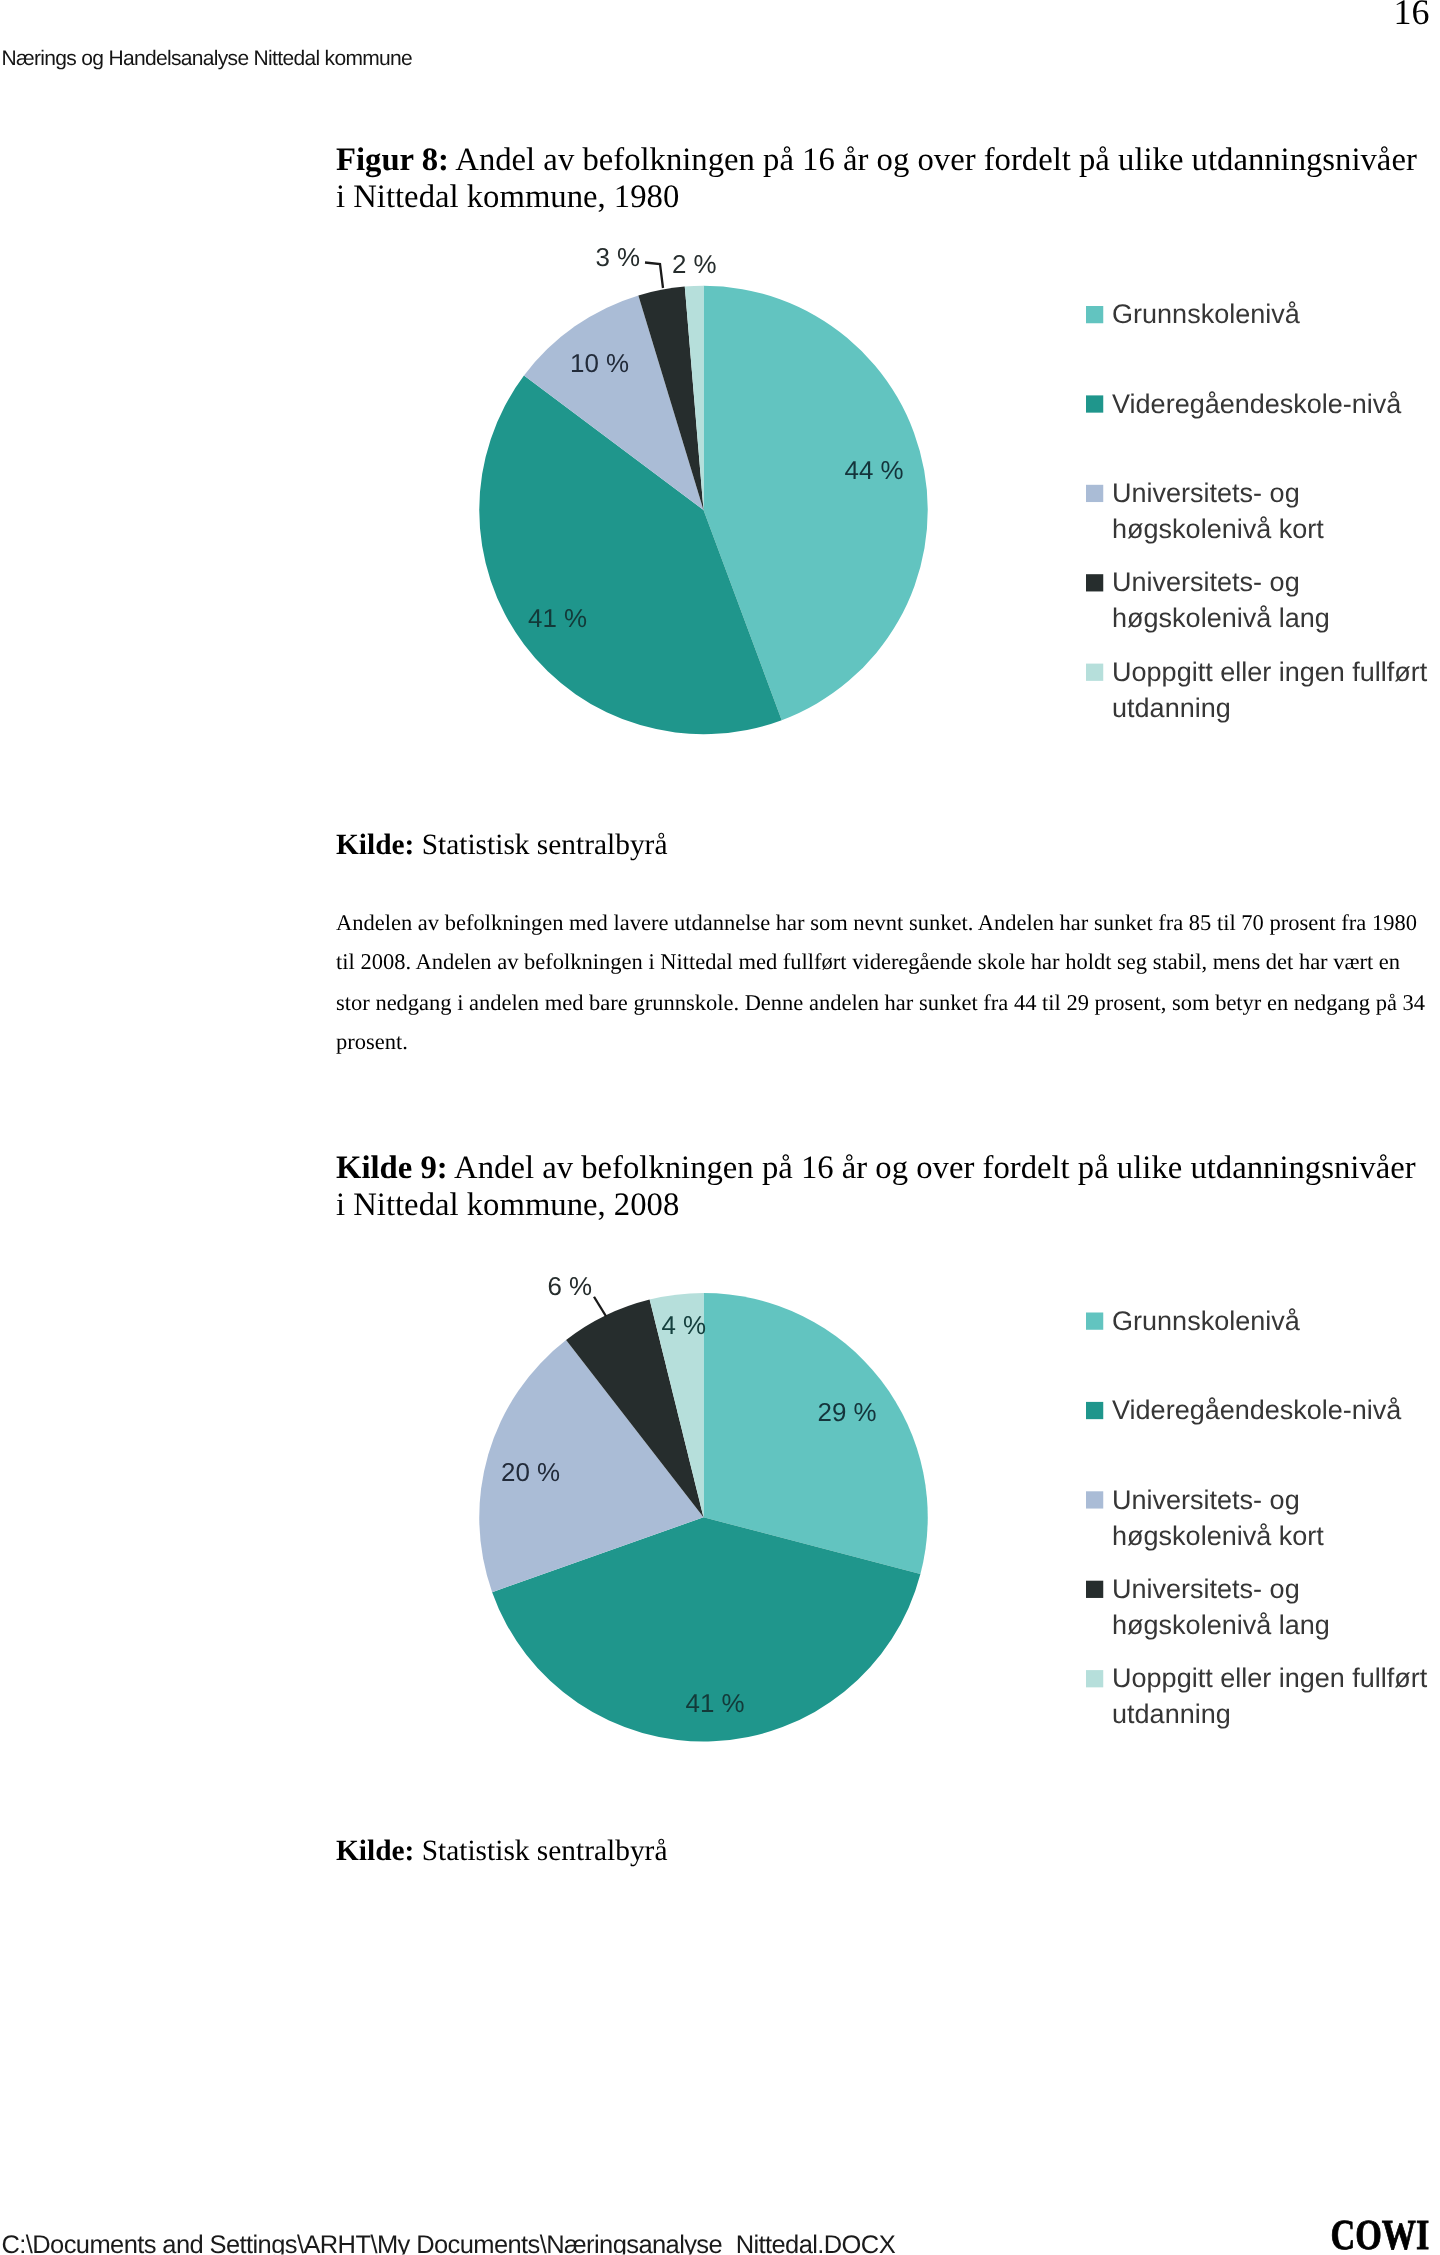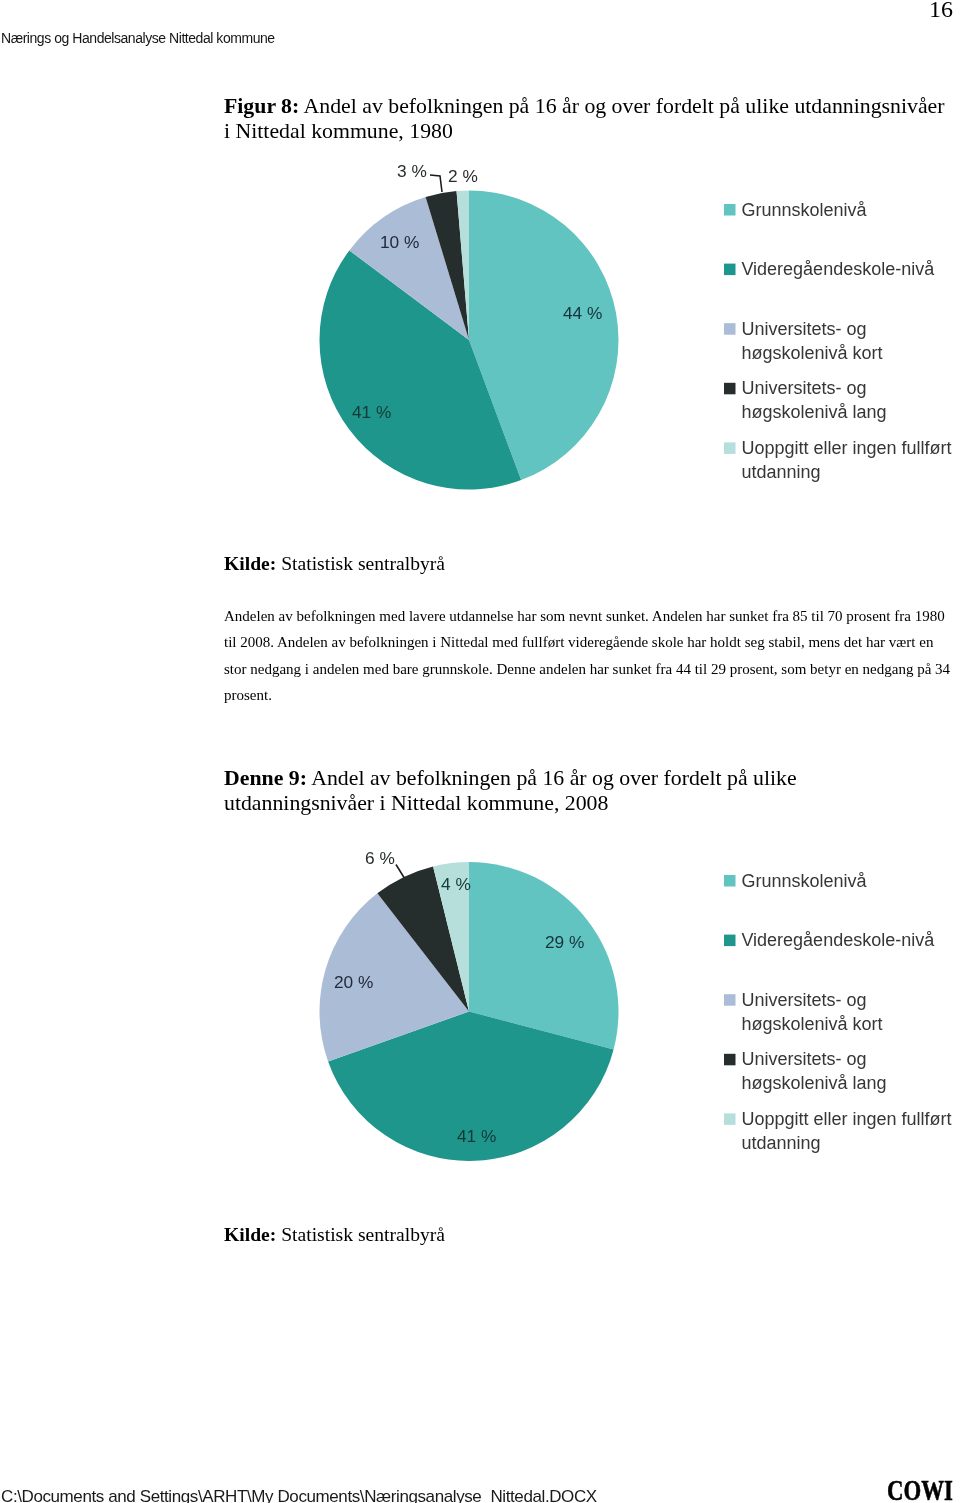--- a/index.html
+++ b/index.html
@@ -55,21 +55,21 @@
       <text class="lgtxt" x="741.4" y="477.9">utdanning</text>
     </svg></div>
 
 <div class="abs src" style="top:553px;">
   <b>Kilde:</b><span> Statistisk sentralbyrå</span>
 </div>
 
 <div class="abs para" style="top:603px;">Andelen av befolkningen med lavere utdannelse har som nevnt sunket. Andelen har sunket fra 85 til 70 prosent fra 1980 til 2008. Andelen av befolkningen i Nittedal med fullført videregående skole har holdt seg stabil, mens det har vært en stor nedgang i andelen med bare grunnskole. Denne andelen har sunket fra 44 til 29 prosent, som betyr en nedgang på 34 prosent.</div>
 
 <div class="abs cap" style="top:766px;">
-  <b>Denne 9:</b><span> Andel av befolkningen på 16 år og over fordelt på ulike utdanningsnivåer i Nittedal kommune, 2008</span>
+  <b>Kilde 9:</b><span> Andel av befolkningen på 16 år og over fordelt på ulike utdanningsnivåer i Nittedal kommune, 2008</span>
 </div>
 
 <div class="abs chartlayer" id="chart2"><svg width="960" height="1503" viewBox="0 0 960 1503">
       <path d="M 469 1011.5 L 469.00 862.00 A 149.5 149.5 0 0 1 613.61 1049.41 Z" fill="#62c4c0"></path>
       <path d="M 469 1011.5 L 613.61 1049.41 A 149.5 149.5 0 0 1 328.09 1061.43 Z" fill="#1f968c"></path>
       <path d="M 469 1011.5 L 328.09 1061.43 A 149.5 149.5 0 0 1 377.37 893.37 Z" fill="#aabcd6"></path>
       <path d="M 469 1011.5 L 377.37 893.37 A 149.5 149.5 0 0 1 433.10 866.38 Z" fill="#262d2d"></path>
       <path d="M 469 1011.5 L 433.10 866.38 A 149.5 149.5 0 0 1 469.00 862.00 Z" fill="#b6dfdb"></path>
       <path d="M 396 864.5 L 404 877.5" fill="none" stroke="#1a1a1a" stroke-width="1.55"></path>
       <text class="pielbl" x="545" y="947.5" fill="#14343b">29 %</text>

